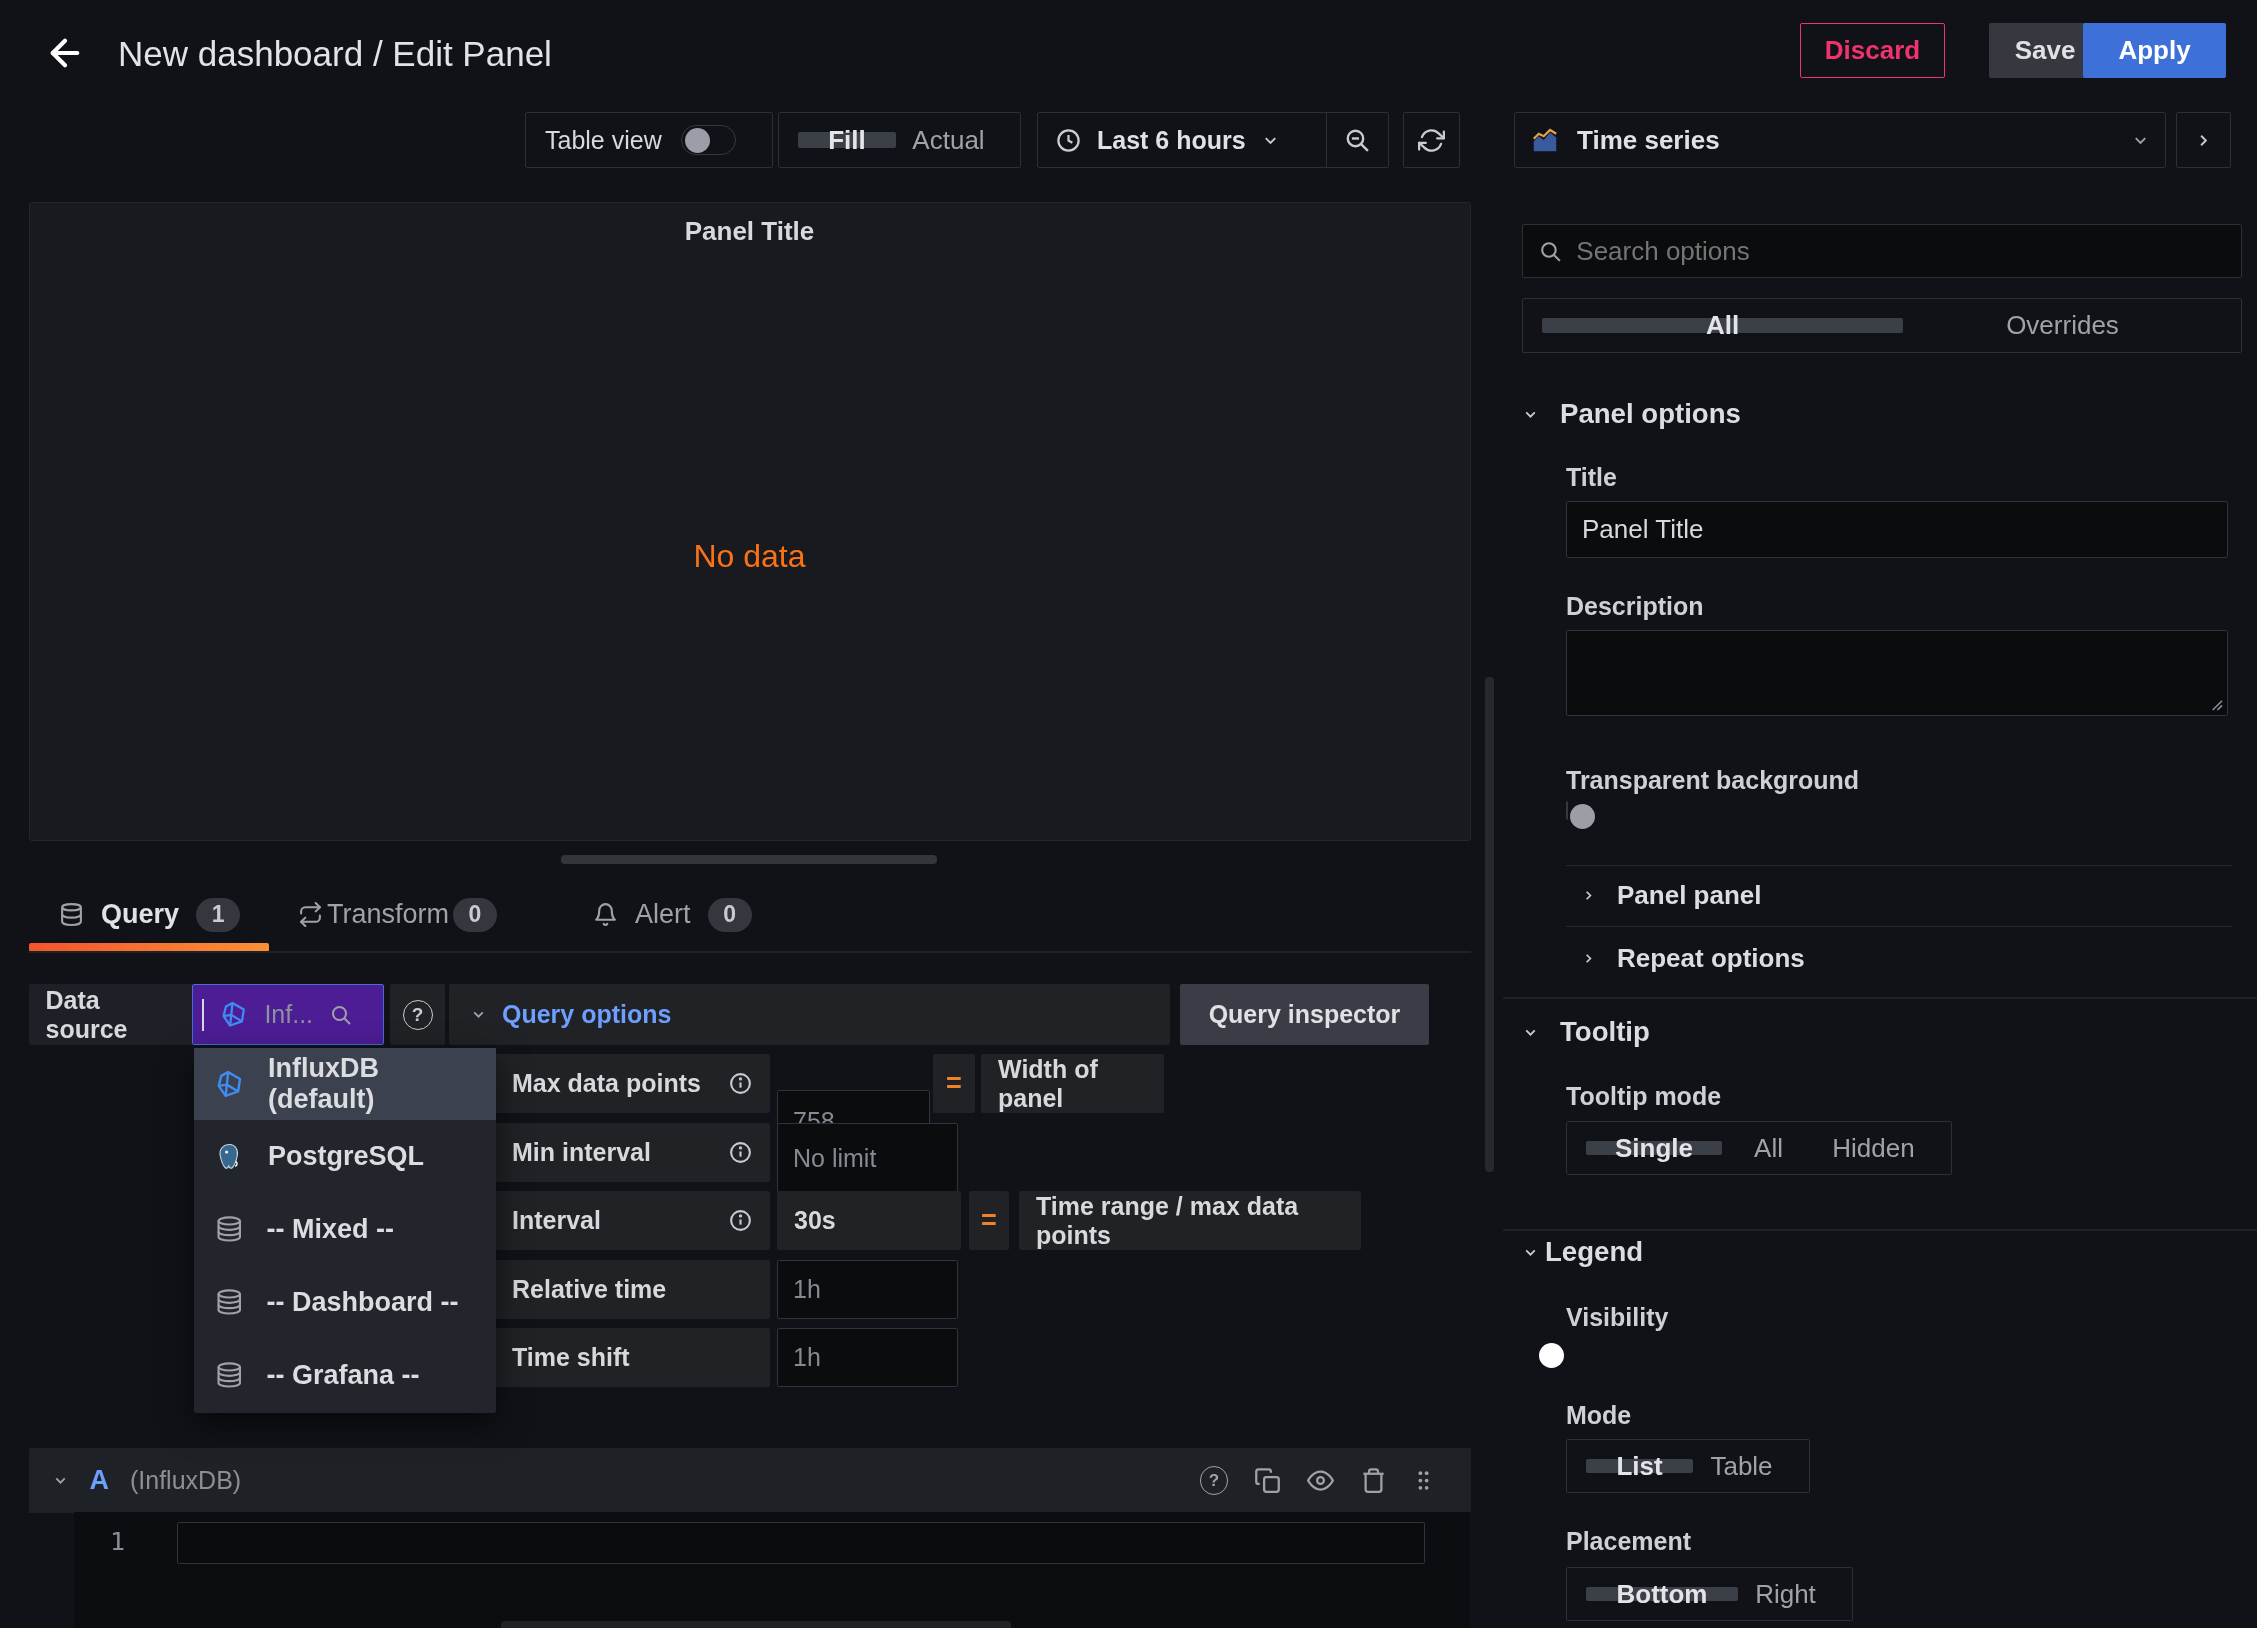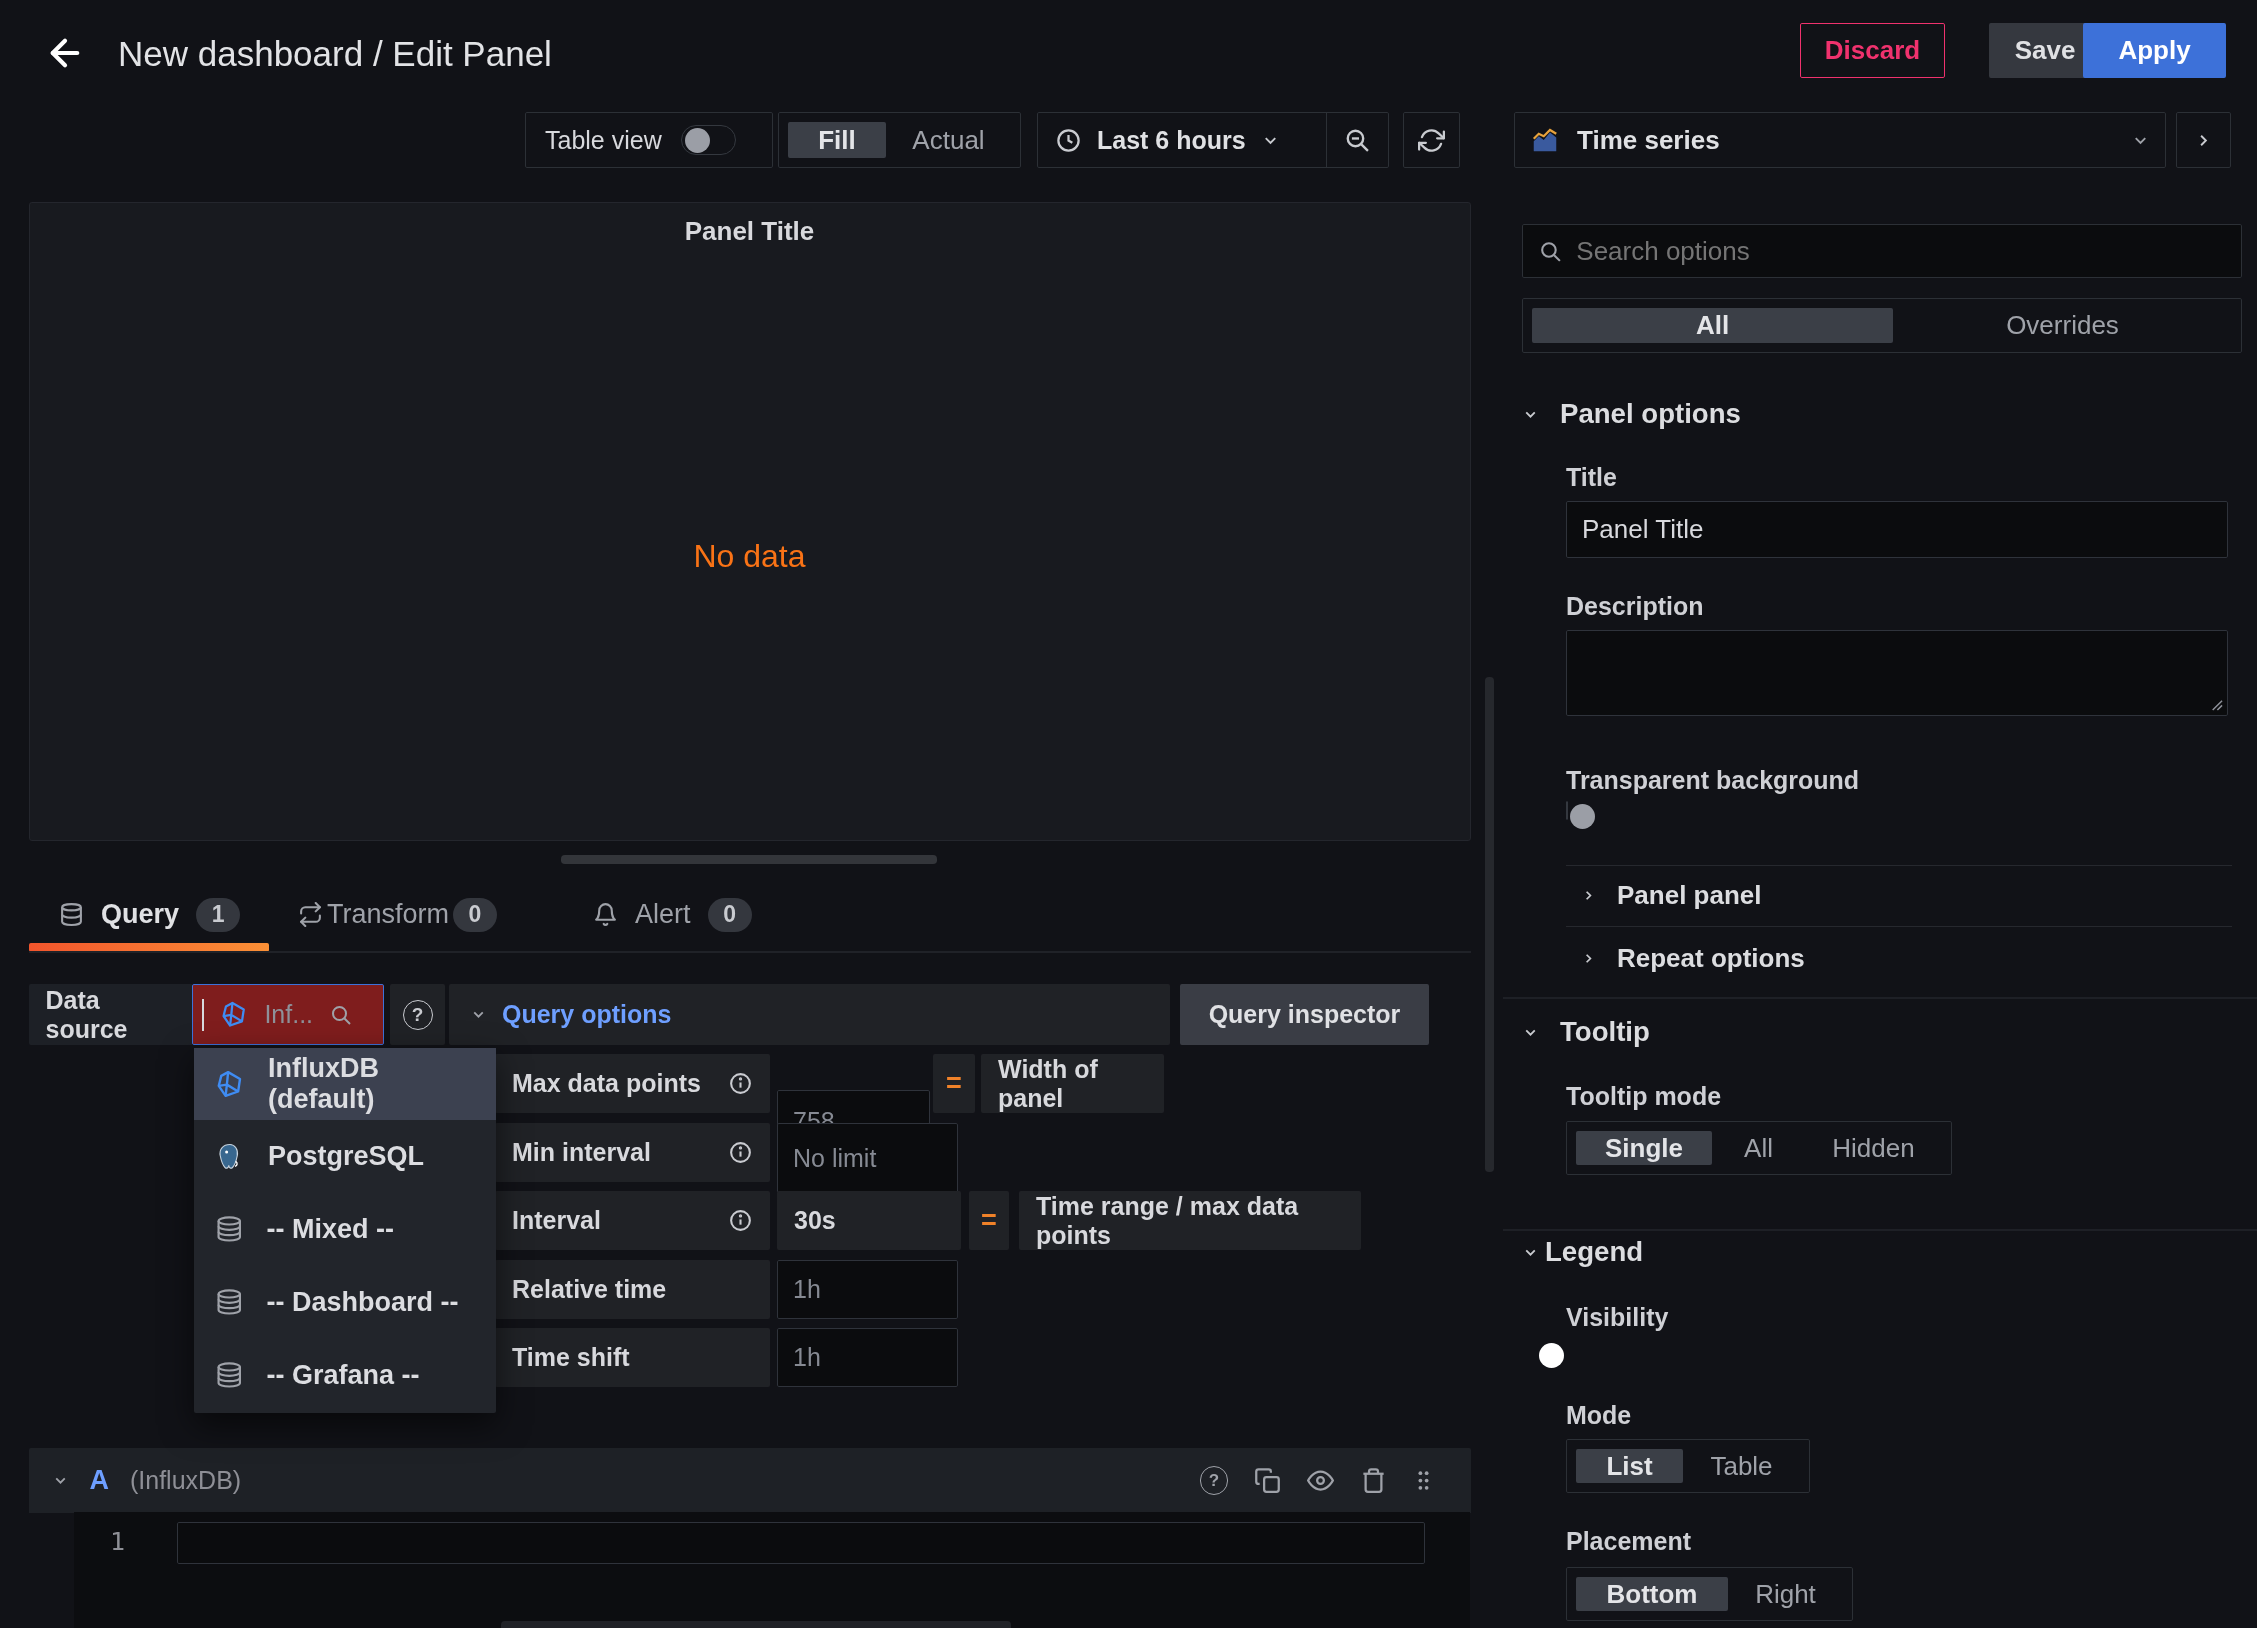--- a/index.html
+++ b/index.html
@@ -8,21 +8,21 @@
           font-family:"Liberation Sans",sans-serif; color:#d8d9dd; overflow:hidden; }
   .abs { position:absolute; }
   .flex { display:flex; align-items:center; }
   .ic { flex:none; display:block; }
   .btn { display:flex; align-items:center; justify-content:center; border-radius:1.9px;
          font-size:26px; font-weight:700; cursor:pointer; }
   .btn-discard { border:1px solid #f0326e; color:#f0326e; background:transparent; }
   .btn-save { background:#35383f; color:#e0e1e4;margin-left:32px; }
   .btn-apply { background:#3d71d9; color:#ffffff; }
   .group { border:1px solid #2c3036; border-radius:1.9px; background:#111217; }
-  .seg { border:1px solid #2c3036; border-radius:1.9px; display:flex; padding:9px; background:#111217; }
+  .seg { border:1px solid #2c3036; border-radius:1.9px; display:flex; padding:19px; background:#111217; }
   .seg-item { display:flex; align-items:center; justify-content:center; color:#9fa2a9;
               font-size:26px; border-radius:1.9px; }
   .seg-item.active { background:#3b3f47; color:#e4e5e8; font-weight:700; }
   .labelbox { background:#202226; display:flex; align-items:center; color:#d8d9dd;
               font-weight:700; font-size:25px; padding:0 17px; border-radius:1.9px; }
   .eqbox { background:#202226; color:#f08229; font-weight:700; font-size:27px;
            display:flex; align-items:center; justify-content:center; border-radius:1.9px; }
   .input { background:#0b0c0e; border:1px solid #2f333b; border-radius:1.9px; color:#d8d9dd;
            font-size:25px; font-family:"Liberation Sans",sans-serif; padding:0 15px; }
   input.input::placeholder, textarea.input::placeholder { color:#868a93; opacity:1; }
@@ -145,21 +145,21 @@
       </svg>
     <span style="font-size:27px;color:#9fa2a9;">Alert</span>
     <span class="badge">0</span>
   </div>
   <div class="abs" style="left:28.5px;top:943px;width:240px;height:8.6px;border-radius:1.9px;background:linear-gradient(90deg,#f2552c,#fb9036);"></div>
   <div class="abs" style="left:28.5px;top:951px;width:1442px;height:1.9px;background:#202228;"></div>
 
   
   <div class="abs labelbox" style="left:28.5px;top:984px;width:164px;height:61px;background:#1d2026;">Data source</div>
 
-  <div class="abs flex" style="left:192px;top:984px;width:192px;height:61px;background:#7f1d1d;border:1.9px solid #3d71d9;border-radius:1.9px;padding:0 9px;gap:16px;">
+  <div class="abs flex" style="left:192px;top:984px;width:192px;height:61px;background:#4c1d95;border:1.9px solid #3d71d9;border-radius:1.9px;padding:0 9px;gap:16px;">
     <span class="caret"></span>
     <svg class="ic" width="28.5" height="28.5" viewBox="0 0 24 24" fill="none" stroke="#3f8cf3" stroke-width="1.9" stroke-linejoin="round">
         <polygon points="10.5 2.5 20 8 18.5 18 8.5 21.5 3 13.5 5 5.5"></polygon>
         <path d="M10.5 2.5l-1 10 9 5.5M9.5 12.5l-6.5 1M9.5 12.5l-1 9"></path>
       </svg>
     <span style="font-size:25px;color:#8e9199;">Inf...</span>
     <svg class="ic" width="24" height="24" viewBox="0 0 24 24" fill="none" stroke="#9fa2a9" stroke-width="2">
         <circle cx="10.5" cy="10.5" r="6.5"></circle>
         <path d="M15.5 15.5L21 21"></path>
       </svg>

